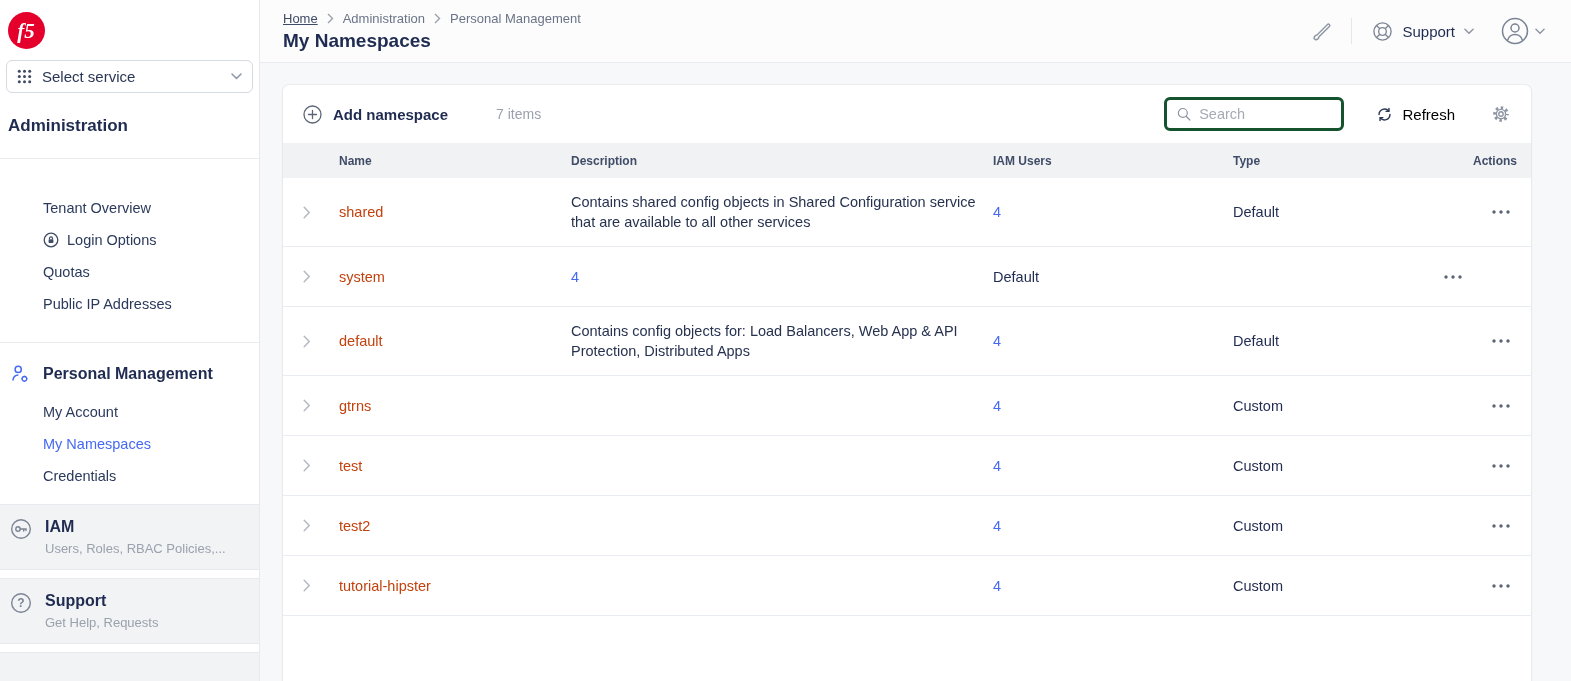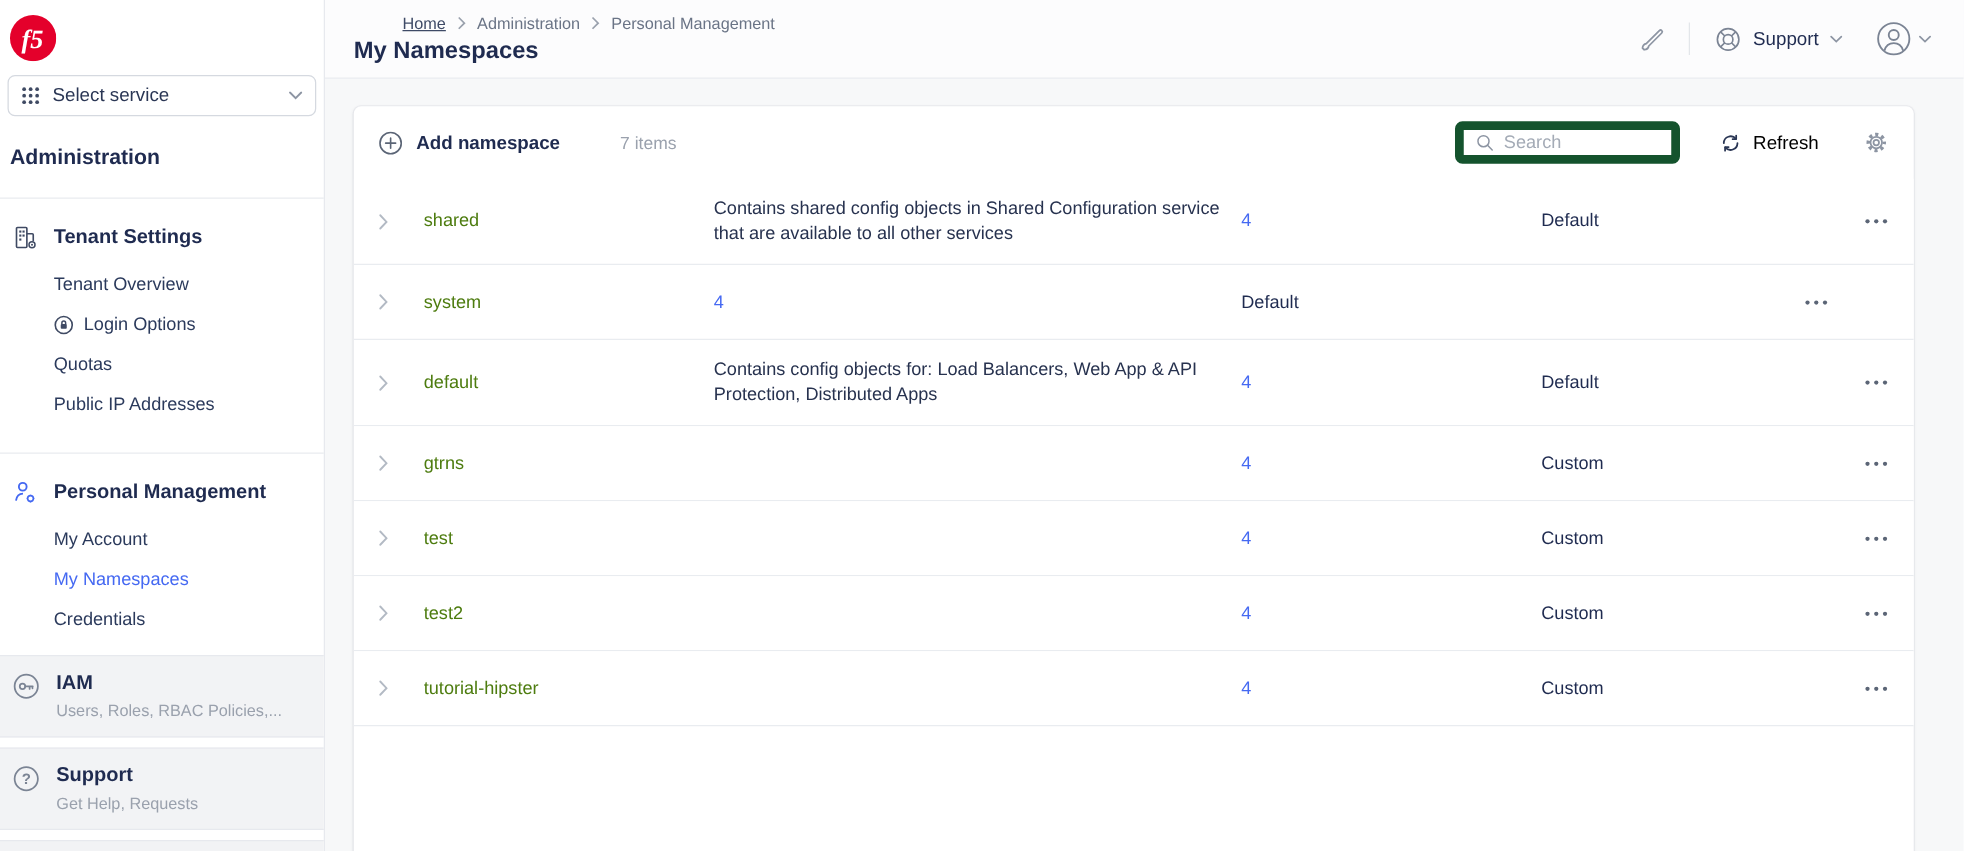--- a/index.html
+++ b/index.html
@@ -29,58 +29,58 @@
   .side-block .blk-title { font-size:16px; font-weight:600; color:#1f2b50; }
   .side-block .blk-sub { font-size:13px; color:#9aa1ad; margin-top:5px; }
   .block-iam { margin-top:auto; }
   .block-support { margin-top:8px; }
   .side-stub { margin-top:8px; flex:1; background:#f2f3f5; border-top:1px solid #e7e9ee; }
 
   
   .main { flex:1; display:flex; flex-direction:column; background:#f7f8f9; min-width:0; }
   .topbar { height:63px; min-height:63px; background:#fcfcfd; border-bottom:1px solid #e9ebef;
     display:flex; justify-content:space-between; align-items:stretch; padding:0 26px 0 23px; }
-  .crumbs { display:flex; align-items:center; gap:9px; font-size:13px; color:#6a7486; margin-top:11px;margin-left:39px; }
+  .crumbs { display:flex; align-items:center; gap:9px; font-size:13px; color:#6a7486; margin-top:11px; }
   .crumb-link { color:#3e4a66; text-decoration:underline; cursor:pointer; }
   .crumb { cursor:pointer; }
   .page-title { font-size:19px; font-weight:600; color:#1f2b50; margin-top:4px; }
   .topbar-right { display:flex; align-items:center; }
   .icon-btn { background:none; border:none; cursor:pointer; display:flex; align-items:center; padding:0; }
   .vdiv { width:1px; height:26px; background:#e3e6ea; margin:0 20px 0 18px; }
   .support-btn { display:flex; align-items:center; gap:9px; background:none; border:none;
     cursor:pointer; font-family:inherit; font-size:15px; font-weight:500; color:#1f2b50; }
   .avatar-btn { margin-left:26px; display:flex; align-items:center; gap:5px; background:none;
     border:none; cursor:pointer; }
 
   .content { flex:1; padding:22px 40px 0 23px; overflow:hidden; }
   .card { background:#fff; border-radius:6px; height:640px;
     box-shadow:0 1px 3px rgba(25,35,65,.08), 0 0 0 1px rgba(25,35,65,.04); overflow:hidden; }
 
   .toolbar { height:58px; display:flex; align-items:center; padding:0 20px; }
   .add-btn { display:flex; align-items:center; gap:11px; background:none; border:none; cursor:pointer;
     font-family:inherit; font-size:15px; font-weight:600; color:#1f2b50; }
   .items-count { margin-left:48px; font-size:14px; color:#9aa1ad; }
   .toolbar-right { margin-left:auto; display:flex; align-items:center; }
-  .search-box { width:180px; height:34px; border:7px solid #14532d; border-radius:6px; background:#fff;
+  .search-box { width:180px; height:34px; border:3px solid #14532d; border-radius:6px; background:#fff;
     display:flex; align-items:center; gap:8px; padding:0 10px; }
   .search-box input { border:none; outline:none; width:100%; font-size:14.5px; color:#2a3654;
     font-family:inherit; background:transparent; }
   .search-box input::placeholder { color:#a4abb6; }
   .refresh-btn { margin-left:32px; display:flex; align-items:center; gap:9px; background:none; border:none;
     cursor:pointer; font-family:Liberation Sans, sans-serif; font-size:15px; font-weight:500; color:#000000; }
   .gear-btn { margin-left:36px; }
 
   .tgrid { display:grid; grid-template-columns:26px 222px 412px 230px 230px 1fr; column-gap:10px;
     padding-left:20px; padding-right:20px; align-items:center; }
   .thead { height:35px; background:#f1f2f4; font-size:12px; font-weight:700; color:#414d68; }
   .th-actions { justify-self:end; }
   .trow { min-height:60px; padding-top:14px; padding-bottom:14px; border-bottom:1px solid #e9ecf0;
     background:#fff; }
   .c-chev { display:flex; align-items:center; cursor:pointer; }
-  .c-name { font-size:14.5px; color:#4d7c0f; }
+  .c-name { font-size:14.5px; color:#c2410c; }
   .c-desc { font-size:14.5px; color:#27324f; line-height:20px; }
   .c-iam { font-size:14.5px; color:#4569f2; text-decoration:none; cursor:pointer; justify-self:start; }
   .c-type { font-size:14.5px; color:#1f2b50; }
   .c-actions { justify-self:end; cursor:pointer; display:flex; align-items:center; }
 </style>
 </head>
 <body>
 
 <div class="app">
 
@@ -110,38 +110,20 @@
       <span>Select service</span>
       <svg class="chev" width="11" height="7" viewBox="0 0 11 7">
         <path d="M1 1l4.5 4.5L10 1" fill="none" stroke="#8d95a3" stroke-width="1.5" stroke-linecap="round"></path>
       </svg>
     </button>
 
     <div class="admin-title">Administration</div>
     <div class="side-divider"></div>
 
     <div class="nav-group">
-      <div class="group-header">
-        <svg width="20" height="20" viewBox="0 0 20 20">
-          <g fill="none" stroke="#3f4a63" stroke-width="1.3">
-            <rect x="3.2" y="2" width="8.3" height="16" rx="0.8"></rect>
-            <path d="M11.5 7h4.3a.8.8 0 0 1 .8.8V13"></path>
-          </g>
-          <g fill="#3f4a63">
-            <rect x="5.4" y="4.4" width="1.7" height="1.7"></rect>
-              <rect x="8" y="4.4" width="1.7" height="1.7"></rect>
-            <rect x="5.4" y="7.6" width="1.7" height="1.7"></rect>
-              <rect x="8" y="7.6" width="1.7" height="1.7"></rect>
-            <rect x="5.4" y="10.8" width="1.7" height="1.7"></rect>
-          </g>
-          <circle cx="15.6" cy="15.7" r="2.4" fill="none" stroke="#3f4a63" stroke-width="1.2"></circle>
-          <circle cx="15.6" cy="15.7" r="0.8" fill="#3f4a63"></circle>
-        </svg>
-        <span>Tenant Settings</span>
-      </div>
       <div class="group-items">
         <div class="nav-item">
           <span>Tenant Overview</span>
         </div>
         <div class="nav-item">
           <svg width="16" height="16" viewBox="0 0 16 16">
             <circle cx="8" cy="8" r="6.8" fill="none" stroke="#3f4a63" stroke-width="1.3"></circle>
             <path d="M6.5 7.3v-1a1.5 1.5 0 0 1 3 0v1" fill="none" stroke="#3f4a63" stroke-width="1.2"></path>
             <rect x="5.6" y="7.2" width="4.8" height="3.7" rx="0.7" fill="#3f4a63"></rect>
           </svg>
@@ -293,20 +275,28 @@
             <button class="icon-btn gear-btn">
               <svg width="20" height="20" viewBox="0 0 20 20">
                 <circle cx="10" cy="10" r="6.4" fill="none" stroke="#8d95a3" stroke-width="2.8" stroke-dasharray="2.5 2.55" stroke-dashoffset="1.2"></circle>
                 <circle cx="10" cy="10" r="4.6" fill="none" stroke="#8d95a3" stroke-width="1.4"></circle>
                 <circle cx="10" cy="10" r="2.2" fill="none" stroke="#8d95a3" stroke-width="1.4"></circle>
               </svg>
             </button>
           </div>
         </div>
 
+        <div class="tgrid thead">
+          <span></span>
+          <span>Name</span>
+          <span>Description</span>
+          <span>IAM Users</span>
+          <span>Type</span>
+          <span class="th-actions">Actions</span>
+        </div>
 
         <div id="table-body">
   <div class="tgrid trow">
     <span class="c-chev">
       <svg width="8" height="13" viewBox="0 0 8 13">
         <path d="M1.2 1.2l5 5.3-5 5.3" fill="none" stroke="#b3bac4" stroke-width="1.5" stroke-linecap="round"></path>
       </svg>
     </span>
     <span class="c-name">shared</span>
     <span class="c-desc">Contains shared config objects in Shared Configuration service that are available to all other services</span>

